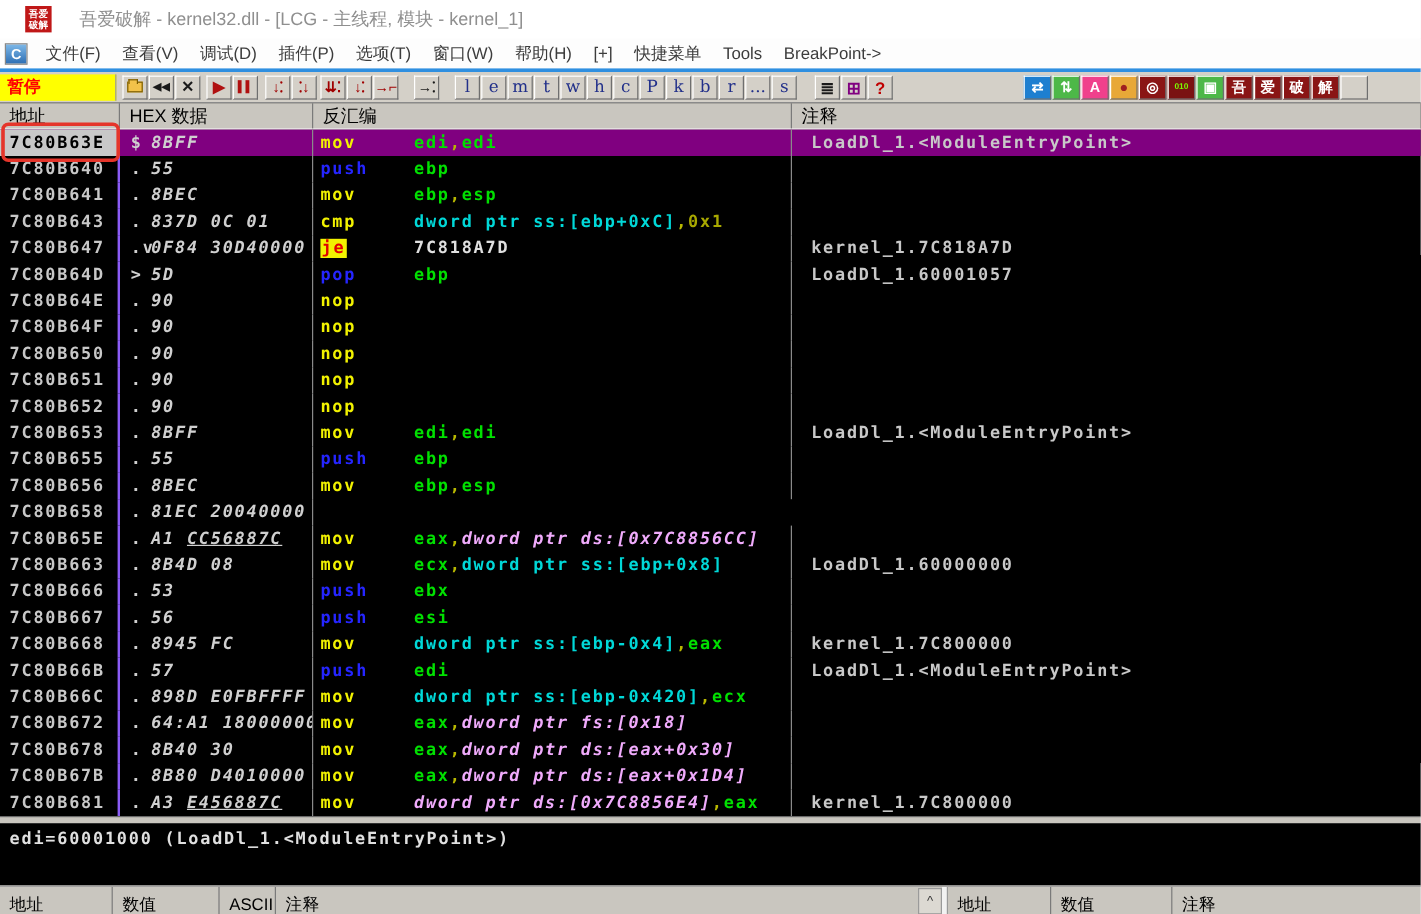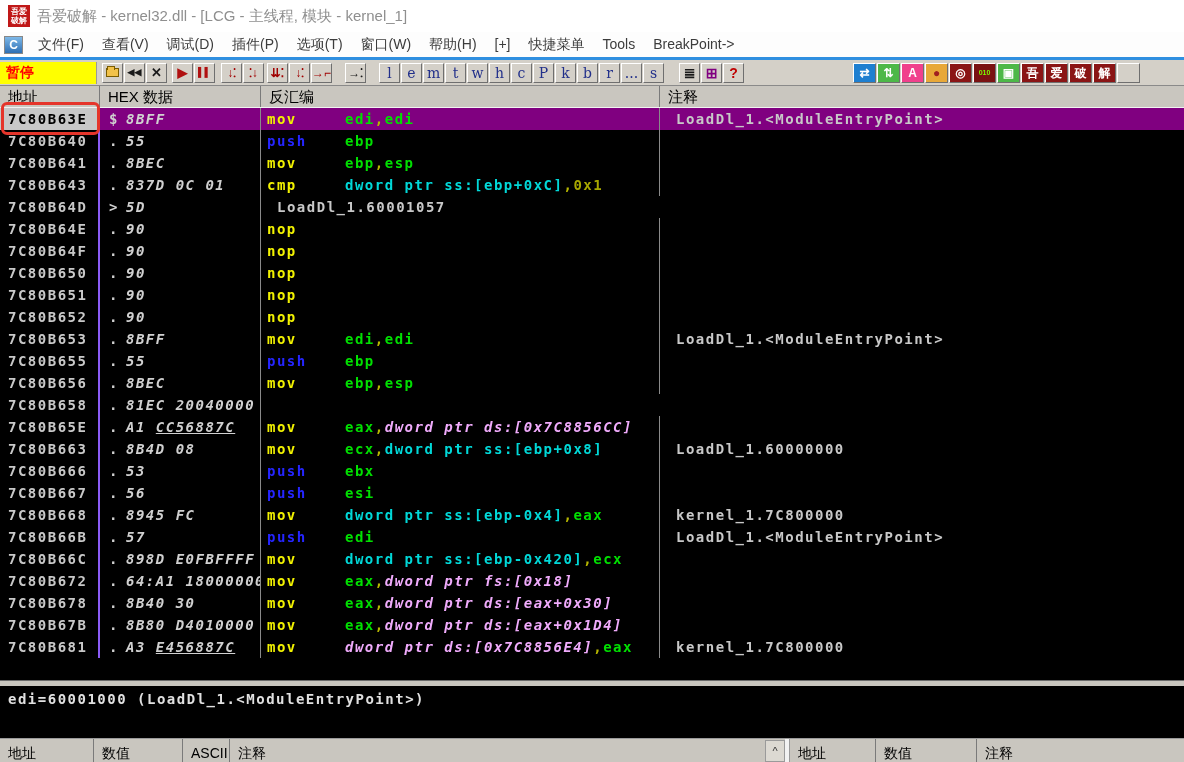--- a/index.html
+++ b/index.html
@@ -1,21 +1,21 @@
 <!DOCTYPE html>
 <html><head>
 <meta charset="utf-8">
 <style>
   * { box-sizing: border-box; margin: 0; padding: 0; }
   html,body { width:1184px; height:762px; overflow:hidden; background:#fff;
               font-family:"Liberation Sans", sans-serif; }
   .window { width:1184px; height:762px; display:flex; flex-direction:column; }
 
   
-  .titlebar { height:32px; background:#ffffff; display:flex; align-items:center; padding-left:8px; }
+  .titlebar { height:32px; background:#ffffff; display:flex; align-items:center; padding-left:21px;gap:16px; }
   .app-logo { width:22px; height:22px; background:#c01818; color:#fff; font-size:8px; line-height:9px;
               display:flex; flex-direction:column; align-items:center; justify-content:center;
               margin-right:7px; font-weight:bold; }
   .title-text { color:#8f8f8f; font-size:15px; }
 
   
   .menubar { height:25px; background:#fdfdfd; display:flex; align-items:center; padding-left:4px; }
   .mdi-icon { width:19px; height:18px; background:linear-gradient(#7db8e8,#2e6fb4); border:1px solid #888;
               color:#fff; font-size:12px; font-weight:bold; display:flex; align-items:center;
               justify-content:center; margin-right:6px; }
@@ -193,22 +193,29 @@
           <span class="c-dis"><span class="mn"><span class="m-y">mov</span></span><span class="o-r">ebp</span><span class="o-m">,</span><span class="o-r">esp</span></span>
           <span class="c-com"></span>
         </div>
         <div class="drow">
           <span class="c-addr">7C80B643</span>
           <span class="c-hex"><span class="pfx">.</span><span class="hseg">837D 0C 01</span></span>
           <span class="c-dis"><span class="mn"><span class="m-y">cmp</span></span><span class="o-s">dword ptr ss:[ebp+0xC]</span><span class="o-m">,</span><span class="o-i">0x1</span></span>
           <span class="c-com"></span>
         </div>
         <div class="drow">
+          <span class="c-addr">7C80B647</span>
+          <span class="c-hex"><span class="pfx">.v</span><span class="hseg">0F84 30D40000</span></span>
+          <span class="c-dis"><span class="mn"><span class="m-j">je</span></span><span class="o-w">7C818A7D</span></span>
+          <span class="c-com">kernel_1.7C818A7D</span>
+        </div>
+        <div class="drow">
           <span class="c-addr">7C80B64D</span>
           <span class="c-hex"><span class="pfx">&gt;</span><span class="hseg">5D</span></span>
+          <span class="c-dis"><span class="mn"><span class="m-b">pop</span></span><span class="o-r">ebp</span></span>
           <span class="c-com">LoadDl_1.60001057</span>
         </div>
         <div class="drow">
           <span class="c-addr">7C80B64E</span>
           <span class="c-hex"><span class="pfx">.</span><span class="hseg">90</span></span>
           <span class="c-dis"><span class="mn"><span class="m-y">nop</span></span></span>
           <span class="c-com"></span>
         </div>
         <div class="drow">
           <span class="c-addr">7C80B64F</span>

